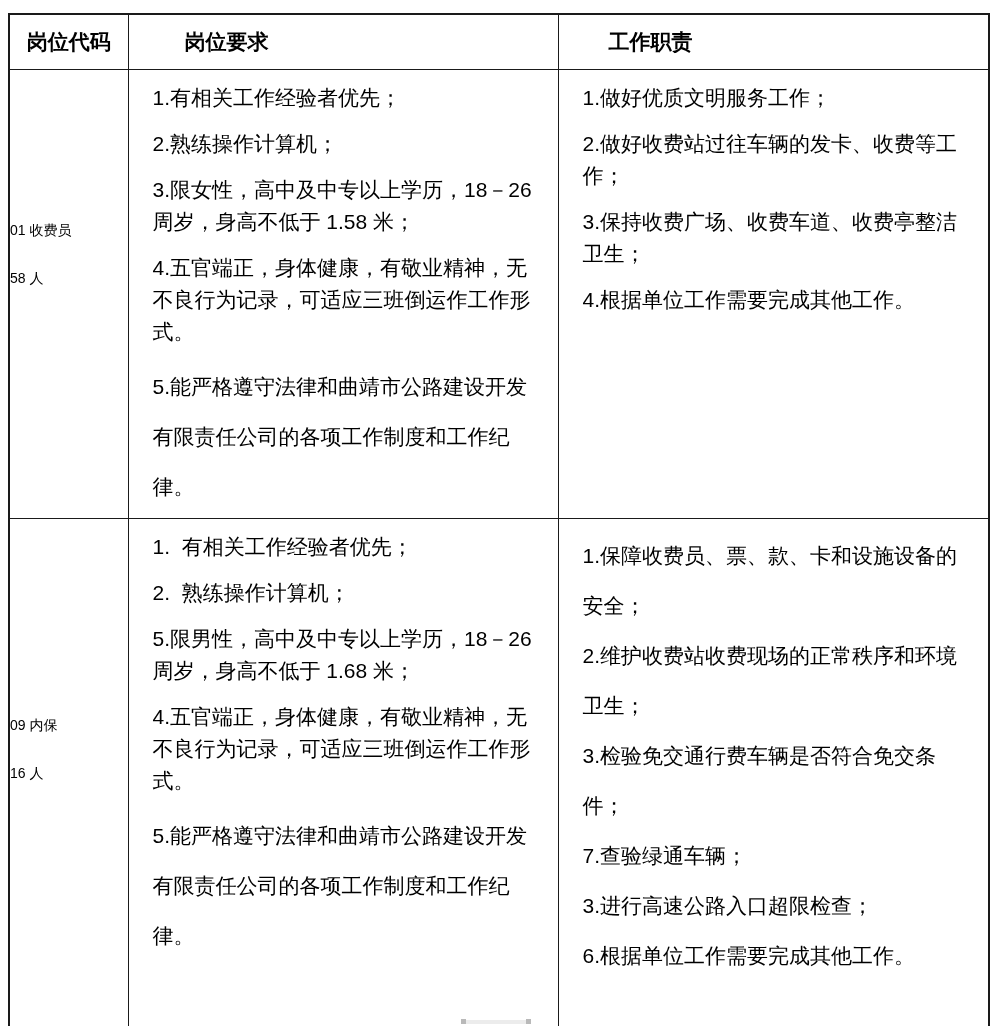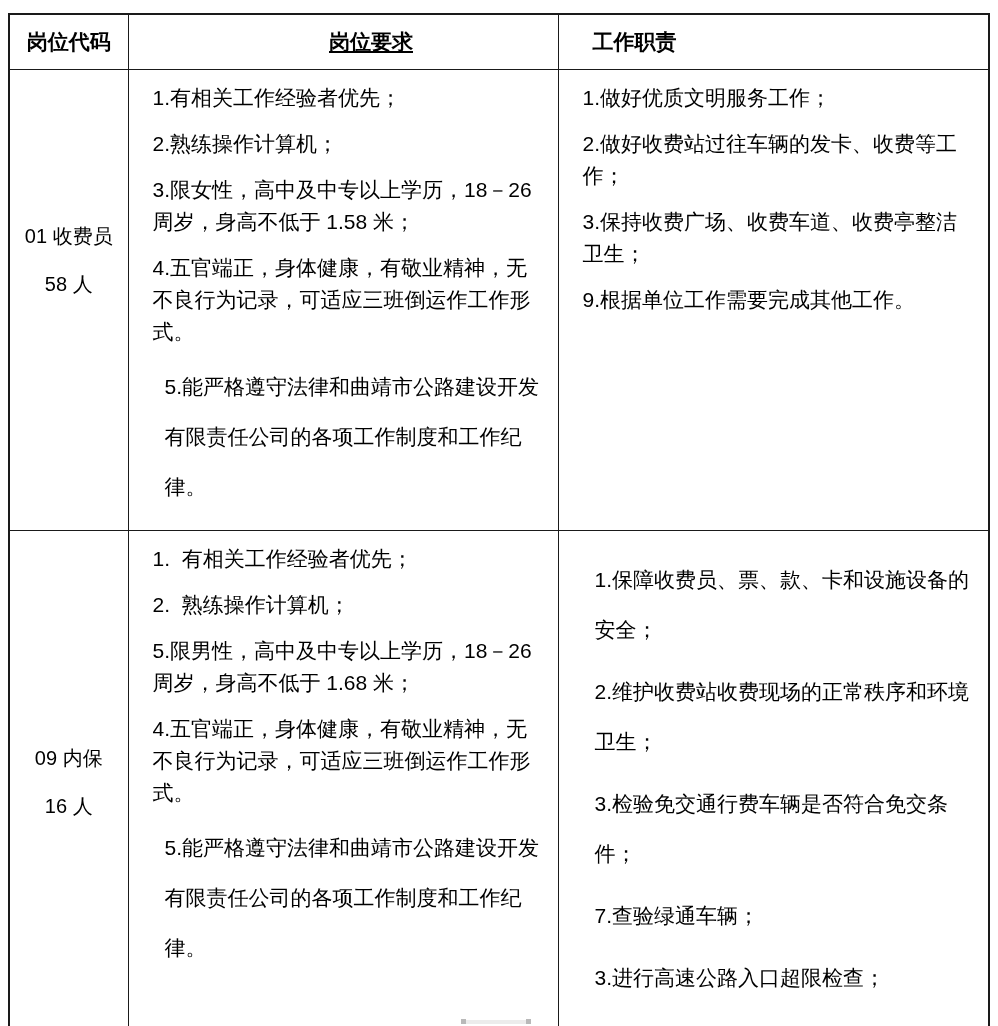--- a/index.html
+++ b/index.html
@@ -29,42 +29,42 @@
     font-size: 21px;
     font-weight: 700;
     vertical-align: middle;
     white-space: pre;
   }
   tr.header-row { height: 55px; }
   tr.body-row-1 { height: 437px; }
   tr.body-row-2 { height: 512px; }
 
   th.th-code { text-align: center; }
-  th.th-req  { text-align: center; padding-left: 56px; text-decoration: underline; }
-  th.th-duty { text-align: left; padding-left: 34px; }
+  th.th-req  { text-align: left; padding-left: 56px; }
+  th.th-duty { text-align: left; padding-left: 50px; }
 
   td.code-cell {
-    text-align: center;
+    text-align: left;
     vertical-align: middle;
-    font-size: 20px;
+    font-size: 14px;
   }
   td.code-cell.row1 { padding-bottom: 80px; }
   td.code-cell.row2 { padding-bottom: 50px; }
   .code-line { line-height: 48px; white-space: pre; }
 
   td.content-cell {
     vertical-align: top;
     padding: 12px 3px 6px 24px;
     font-size: 21px;
   }
   .para { }
   .para .line { white-space: pre; }
   .para.tight { margin: 0 0 14px 0; }
   .para.tight .line { line-height: 32px; }
-  .para.wide { margin: 12px; }
+  .para.wide { margin: 0; }
   .para.wide .line { line-height: 50px; }
 
   
   .handles {
     position: absolute;
     left: 461px;
     top: 1019px;
     width: 70px;
     height: 6px;
   }
@@ -138,21 +138,21 @@
             </div>
             <div class="para tight">
               <div class="line">2.做好收费站过往车辆的发卡、收费等工</div>
               <div class="line">作；</div>
             </div>
             <div class="para tight">
               <div class="line">3.保持收费广场、收费车道、收费亭整洁</div>
               <div class="line">卫生；</div>
             </div>
             <div class="para tight">
-              <div class="line">9.根据单位工作需要完成其他工作。</div>
+              <div class="line">4.根据单位工作需要完成其他工作。</div>
             </div>
           </td>
       </tr>
       <tr class="body-row-2">
         <td class="code-cell row2">
             <div class="code-line">09 内保</div>
             <div class="code-line">16 人</div>
           </td>
         <td class="content-cell">
             <div class="para tight">

